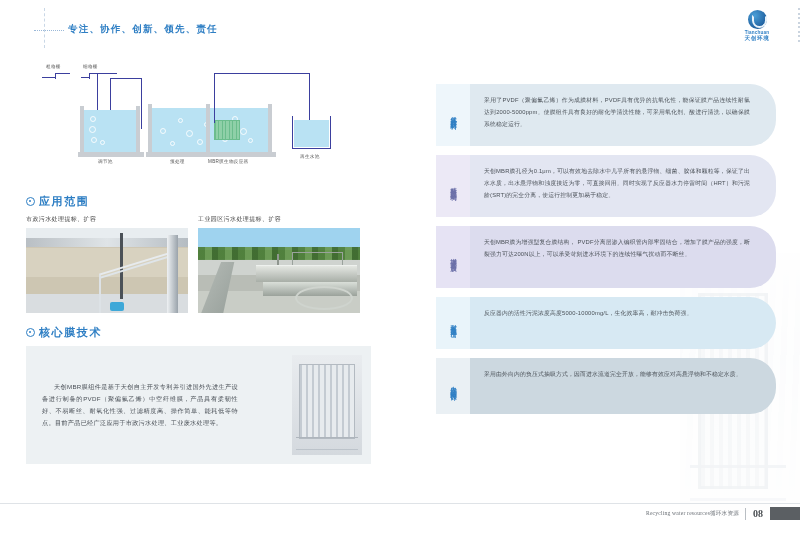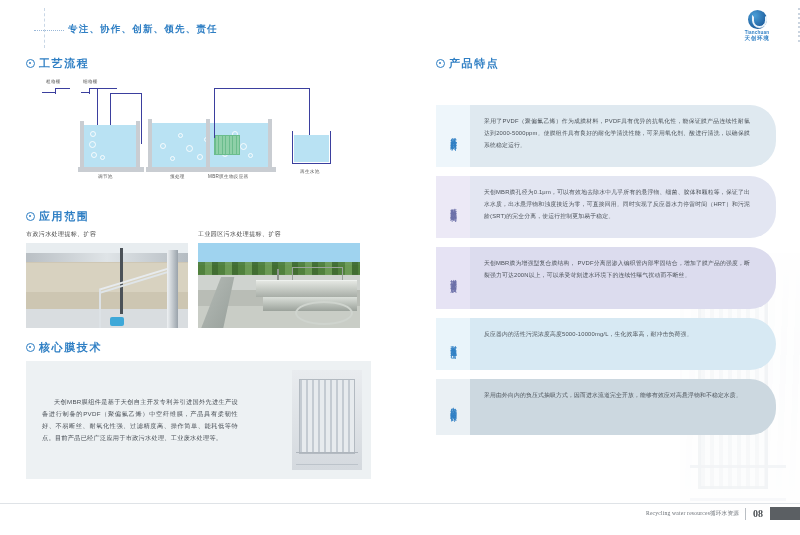--- a/index.html
+++ b/index.html
@@ -256,24 +256,20 @@
         <i></i>
         <i></i>
         <i></i>
         <i></i>
         <i></i>
     </div>
   </div>
 
   <div class="col-left">
 
-    <div class="sec-title">
-      <span class="sec-ico"></span>
-      <span>工艺流程</span>
-    </div>
 
     <div class="flow">
 
       <div class="flow-lbl" style="left:20px;top:0;">粗格栅</div>
       <div class="flow-lbl" style="left:57px;top:0;">细格栅</div>
 
       <div class="pipe" style="left:16px;top:13px;width:14px;height:0;border-top:1.6px solid #3b3f9e;"></div>
       <div class="pipe" style="left:29px;top:9px;width:0;height:6px;border-left:1.6px solid #3b3f9e;"></div>
       <div class="pipe" style="left:29px;top:9px;width:15px;height:0;border-top:1.6px solid #3b3f9e;"></div>
       <div class="pipe" style="left:55px;top:13px;width:9px;height:0;border-top:1.4px solid #3b3f9e;"></div>
@@ -364,24 +360,20 @@
       <span>核心膜技术</span>
     </div>
 
     <div class="core-card">
       <div class="core-text">天创MBR膜组件是基于天创自主开发专利并引进国外先进生产设备进行制备的PVDF（聚偏氟乙烯）中空纤维膜，产品具有柔韧性好、不易断丝、耐氧化性强、过滤精度高、操作简单、能耗低等特点。目前产品已经广泛应用于市政污水处理、工业废水处理等。</div>
       <div class="core-img"></div>
     </div>
   </div>
 
   <div class="col-right">
-    <div class="sec-title">
-      <span class="sec-ico"></span>
-      <span>产品特点</span>
-    </div>
 
     <div style="height:28px;"></div>
 
     <div class="feat c-blue f1">
       <div class="feat-tab">
         <span>优异的膜材料</span>
       </div>
       <div class="feat-body">采用了PVDF（聚偏氟乙烯）作为成膜材料，PVDF具有优异的抗氧化性，能保证膜产品连续性耐氯达到2000-5000ppm。使膜组件具有良好的耐化学清洗性能，可采用氧化剂、酸进行清洗，以确保膜系统稳定运行。</div>
     </div>
 

